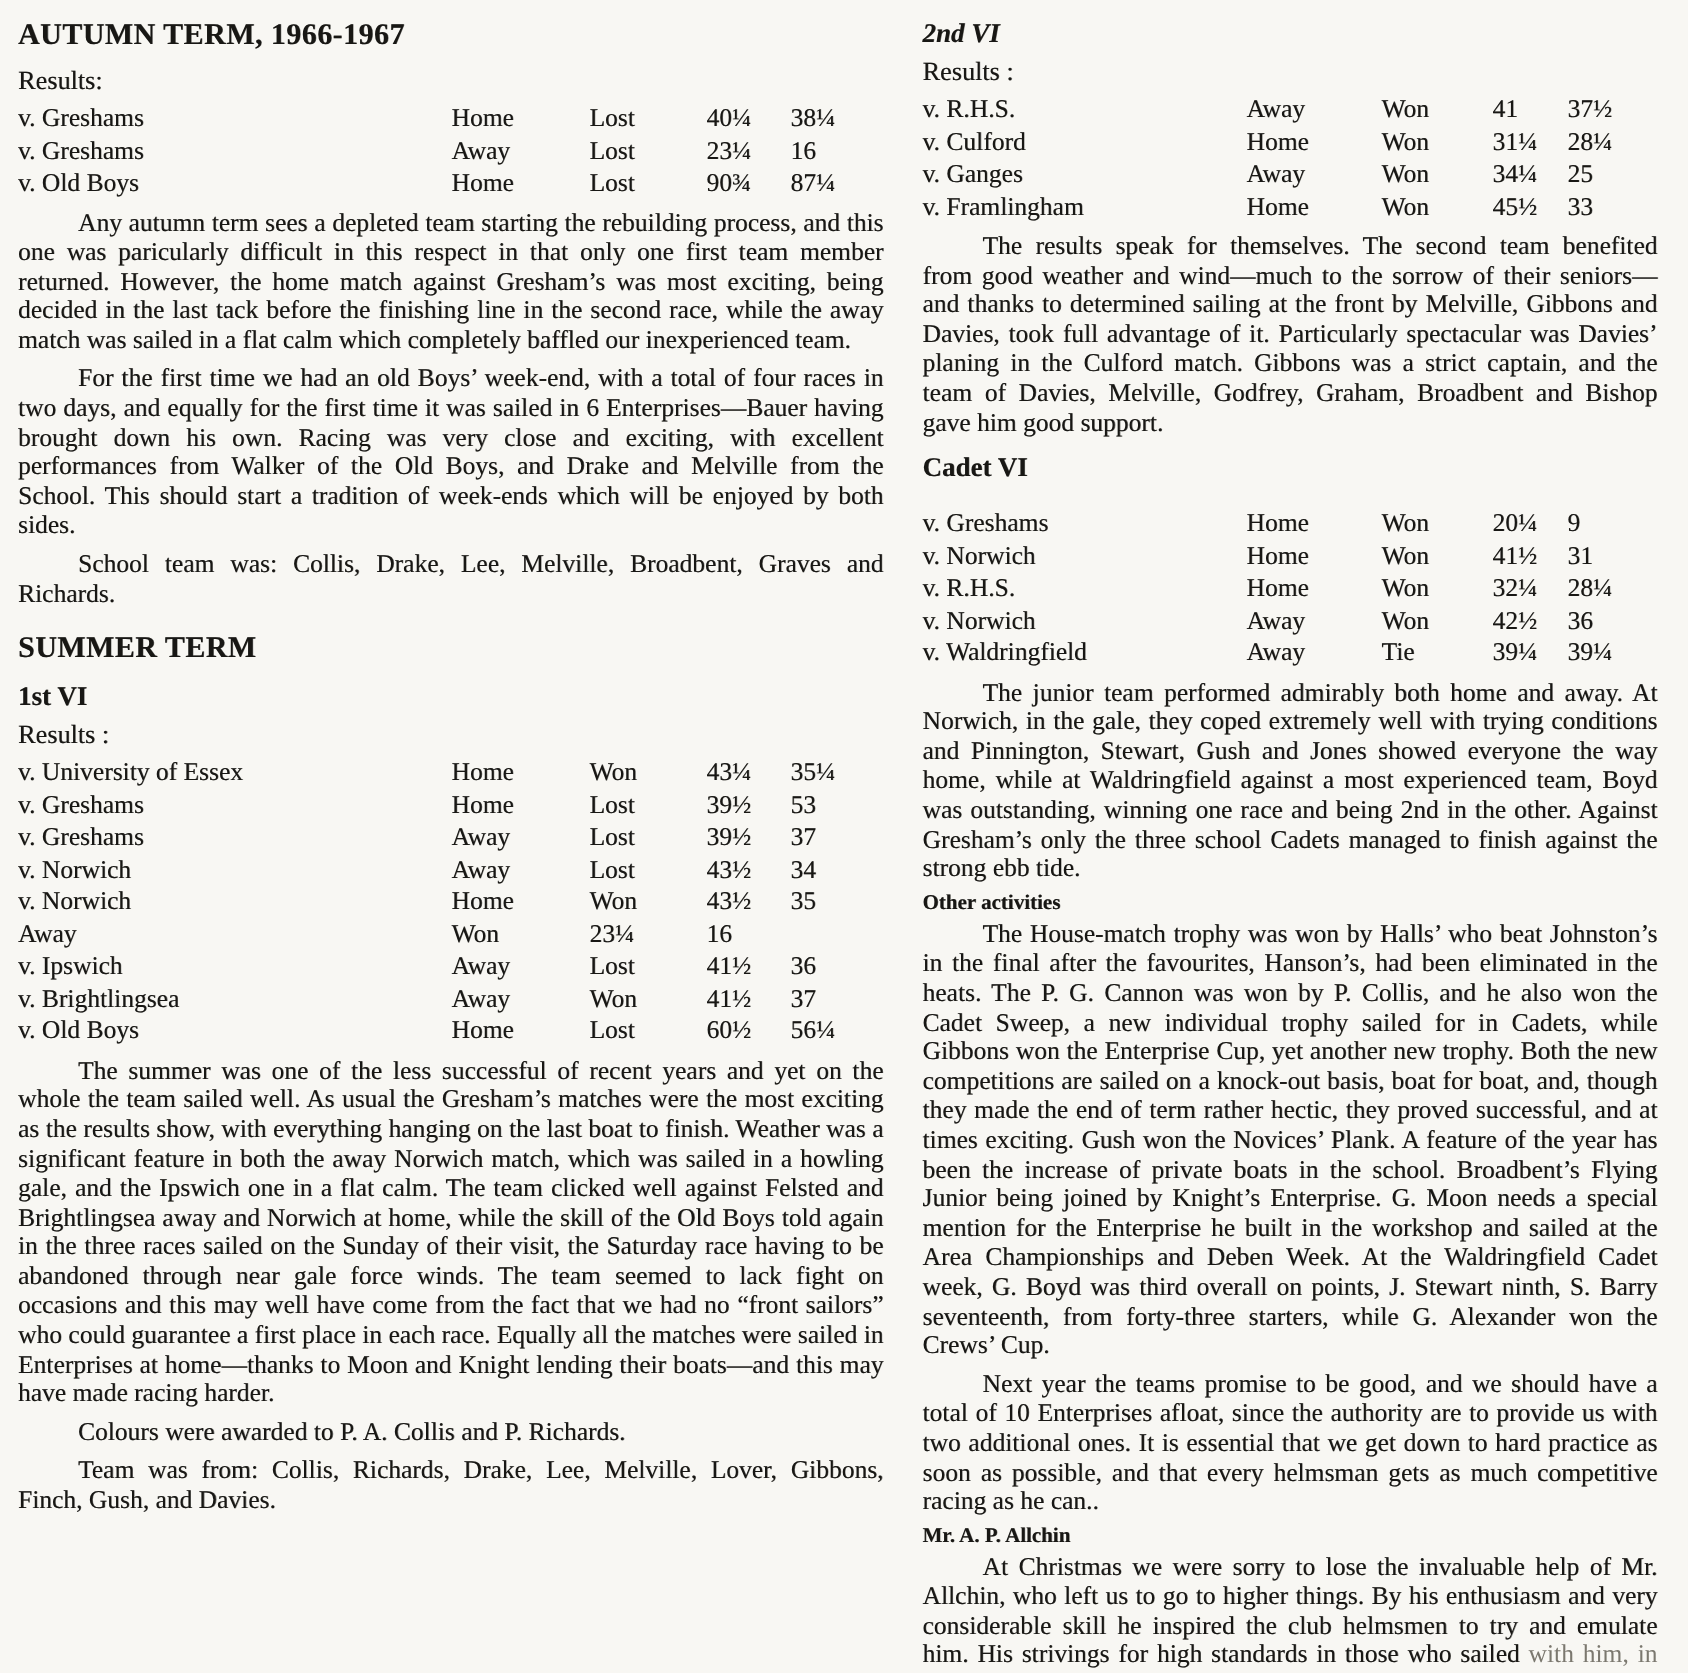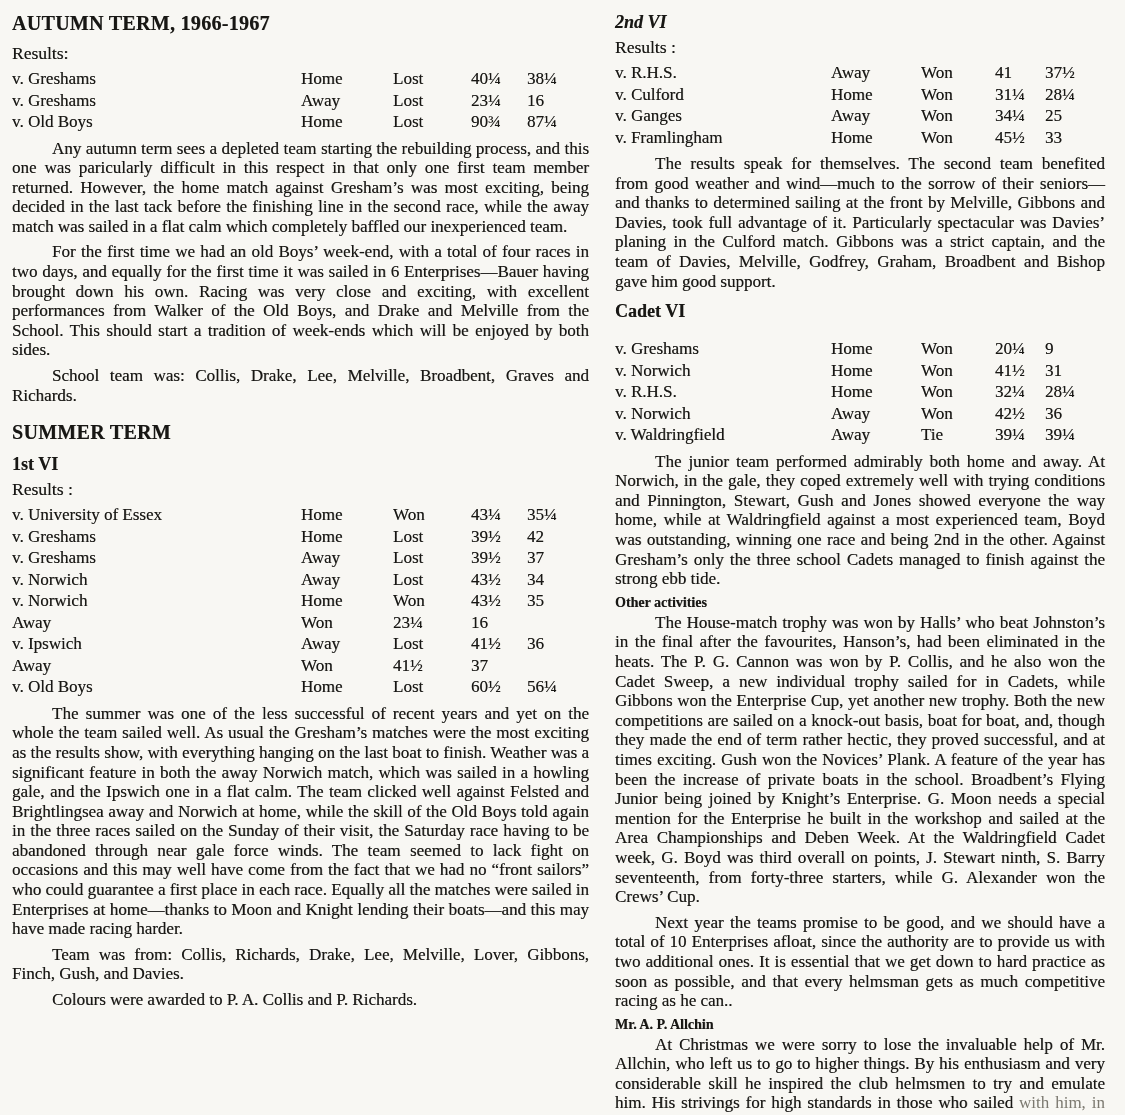--- a/index.html
+++ b/index.html
@@ -105,21 +105,21 @@
         <span class="cell">Home</span>
         <span class="cell">Won</span>
         <span class="cell">43¼</span>
         <span class="cell">35¼</span>
       </div>
         <div class="row">
         <span class="cell">v. Greshams</span>
         <span class="cell">Home</span>
         <span class="cell">Lost</span>
         <span class="cell">39½</span>
-        <span class="cell">42</span>
+        <span class="cell">53</span>
       </div>
         <div class="row">
         <span class="cell">v. Greshams</span>
         <span class="cell">Away</span>
         <span class="cell">Lost</span>
         <span class="cell">39½</span>
         <span class="cell">37</span>
       </div>
         <div class="row">
         <span class="cell">v. Norwich</span>
@@ -142,37 +142,38 @@
         <span class="cell">16</span>
       </div>
         <div class="row">
         <span class="cell">v. Ipswich</span>
         <span class="cell">Away</span>
         <span class="cell">Lost</span>
         <span class="cell">41½</span>
         <span class="cell">36</span>
       </div>
         <div class="row">
+        <span class="cell">v. Brightlingsea</span>
         <span class="cell">Away</span>
         <span class="cell">Won</span>
         <span class="cell">41½</span>
         <span class="cell">37</span>
       </div>
         <div class="row">
         <span class="cell">v. Old Boys</span>
         <span class="cell">Home</span>
         <span class="cell">Lost</span>
         <span class="cell">60½</span>
         <span class="cell">56¼</span>
       </div>
       </div>
 
     <p>The summer was one of the less successful of recent years and yet on the whole the team sailed well. As usual the Gresham’s matches were the most exciting as the results show, with everything hanging on the last boat to finish. Weather was a significant feature in both the away Norwich match, which was sailed in a howling gale, and the Ipswich one in a flat calm. The team clicked well against Felsted and Brightlingsea away and Norwich at home, while the skill of the Old Boys told again in the three races sailed on the Sunday of their visit, the Saturday race having to be abandoned through near gale force winds. The team seemed to lack fight on occasions and this may well have come from the fact that we had no “front sailors” who could guarantee a first place in each race. Equally all the matches were sailed in Enterprises at home—thanks to Moon and Knight lending their boats—and this may have made racing harder.</p>
+    <p>Colours were awarded to P. A. Collis and P. Richards.</p>
     <p>Team was from: Collis, Richards, Drake, Lee, Melville, Lover, Gibbons, Finch, Gush, and Davies.</p>
-    <p>Colours were awarded to P. A. Collis and P. Richards.</p>
 
   </div>
 
   <div class="col col-right">
 
     <div class="sub-heading" style="margin-top:0;font-style:italic;">2nd VI</div>
     <div class="results-label">Results :</div>
 
     <div class="results">
 

